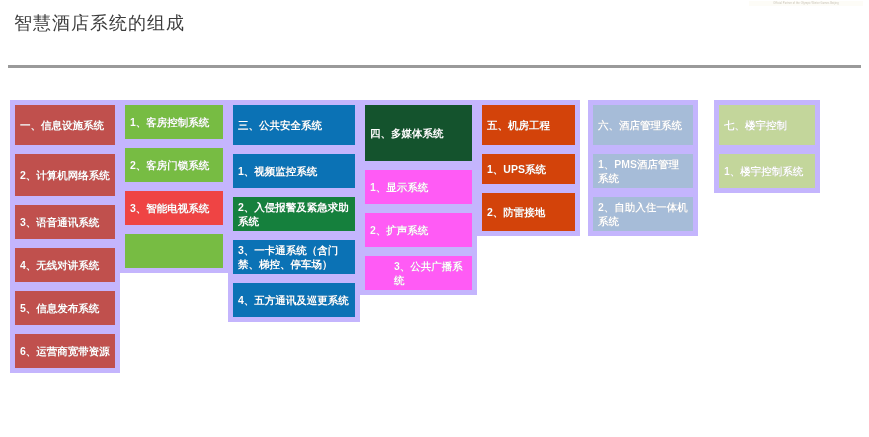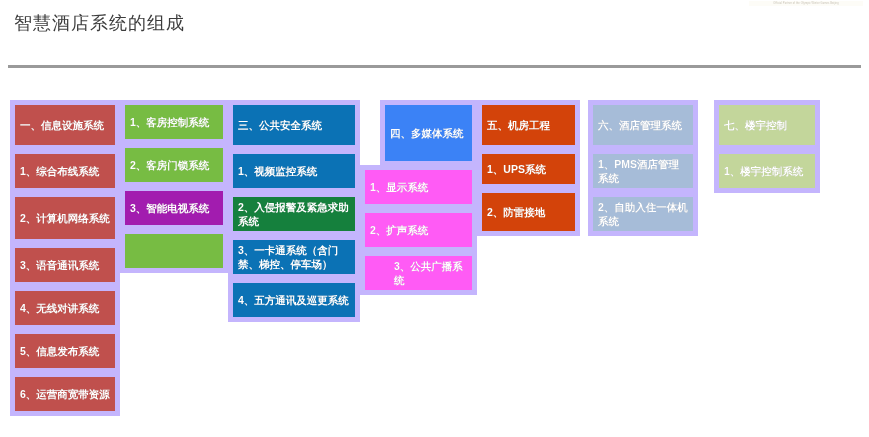--- a/index.html
+++ b/index.html
@@ -91,42 +91,41 @@
 
 <div class="watermark">Official Partner of the Olympic Winter Games Beijing</div>
 
 <div class="slide-title">智慧酒店系统的组成</div>
 
 <div class="title-rule"></div>
 
 <div class="board">
     <div class="col" style="width: 110px;">
       <div class="cell header" style="background: rgb(192, 80, 77); height: 50px;">一、信息设施系统</div>
-      <div class="cell" style="background: rgb(192, 80, 77); height: 44px;">1、综合布线系统</div>
       <div class="cell" style="background: rgb(192, 80, 77); height: 52px;">2、计算机网络系统</div>
       <div class="cell" style="background: rgb(192, 80, 77); height: 44px;">3、语音通讯系统</div>
       <div class="cell" style="background: rgb(192, 80, 77); height: 44px;">4、无线对讲系统</div>
       <div class="cell" style="background: rgb(192, 80, 77); height: 44px;">5、信息发布系统</div>
       <div class="cell" style="background: rgb(192, 80, 77); height: 44px;">6、运营商宽带资源</div>
     </div>
     <div class="col" style="width: 108px;">
       <div class="cell" style="background: rgb(119, 188, 67); height: 44px;">1、客房控制系统</div>
       <div class="cell" style="background: rgb(119, 188, 67); height: 44px;">2、客房门锁系统</div>
-      <div class="cell" style="background: #a21caf; height: 44px; text-align: right;">3、智能电视系统</div>
+      <div class="cell" style="background: #ef4444; height: 44px; text-align: right;">3、智能电视系统</div>
       <div class="cell blank" style="background: rgb(119, 188, 67); height: 44px;"></div>
     </div>
     <div class="col" style="width: 132px;">
       <div class="cell header" style="background: rgb(11, 114, 181); height: 50px;">三、公共安全系统</div>
       <div class="cell" style="background: rgb(11, 114, 181); height: 44px;">1、视频监控系统</div>
       <div class="cell" style="background: #15803d; height: 44px;">2、入侵报警及紧急求助系统</div>
       <div class="cell" style="background: rgb(11, 114, 181); height: 44px;">3、一卡通系统（含门禁、梯控、停车场）</div>
       <div class="cell" style="background: rgb(11, 114, 181); height: 44px;">4、五方通讯及巡更系统</div>
     </div>
     <div class="col" style="width: 117px;">
-      <div class="cell header" style="background: #3b82f6; height: 66px; margin-left: 20px;">四、多媒体系统</div>
+      <div class="cell header" style="background: #14532d; height: 66px;">四、多媒体系统</div>
       <div class="cell" style="background: rgb(255, 91, 245); height: 44px;">1、显示系统</div>
       <div class="cell" style="background: rgb(255, 91, 245); height: 44px;">2、扩声系统</div>
       <div class="cell" style="background: rgb(255, 91, 245); height: 44px; padding-left: 29px;">3、公共广播系统</div>
     </div>
     <div class="col" style="width: 103px;">
       <div class="cell header" style="background: rgb(211, 67, 10); height: 50px;">五、机房工程</div>
       <div class="cell" style="background: rgb(211, 67, 10); height: 40px;">1、UPS系统</div>
       <div class="cell" style="background: rgb(211, 67, 10); height: 48px;">2、防雷接地</div>
     </div>
     <div class="col" style="width: 118px; padding-left: 8px;">

